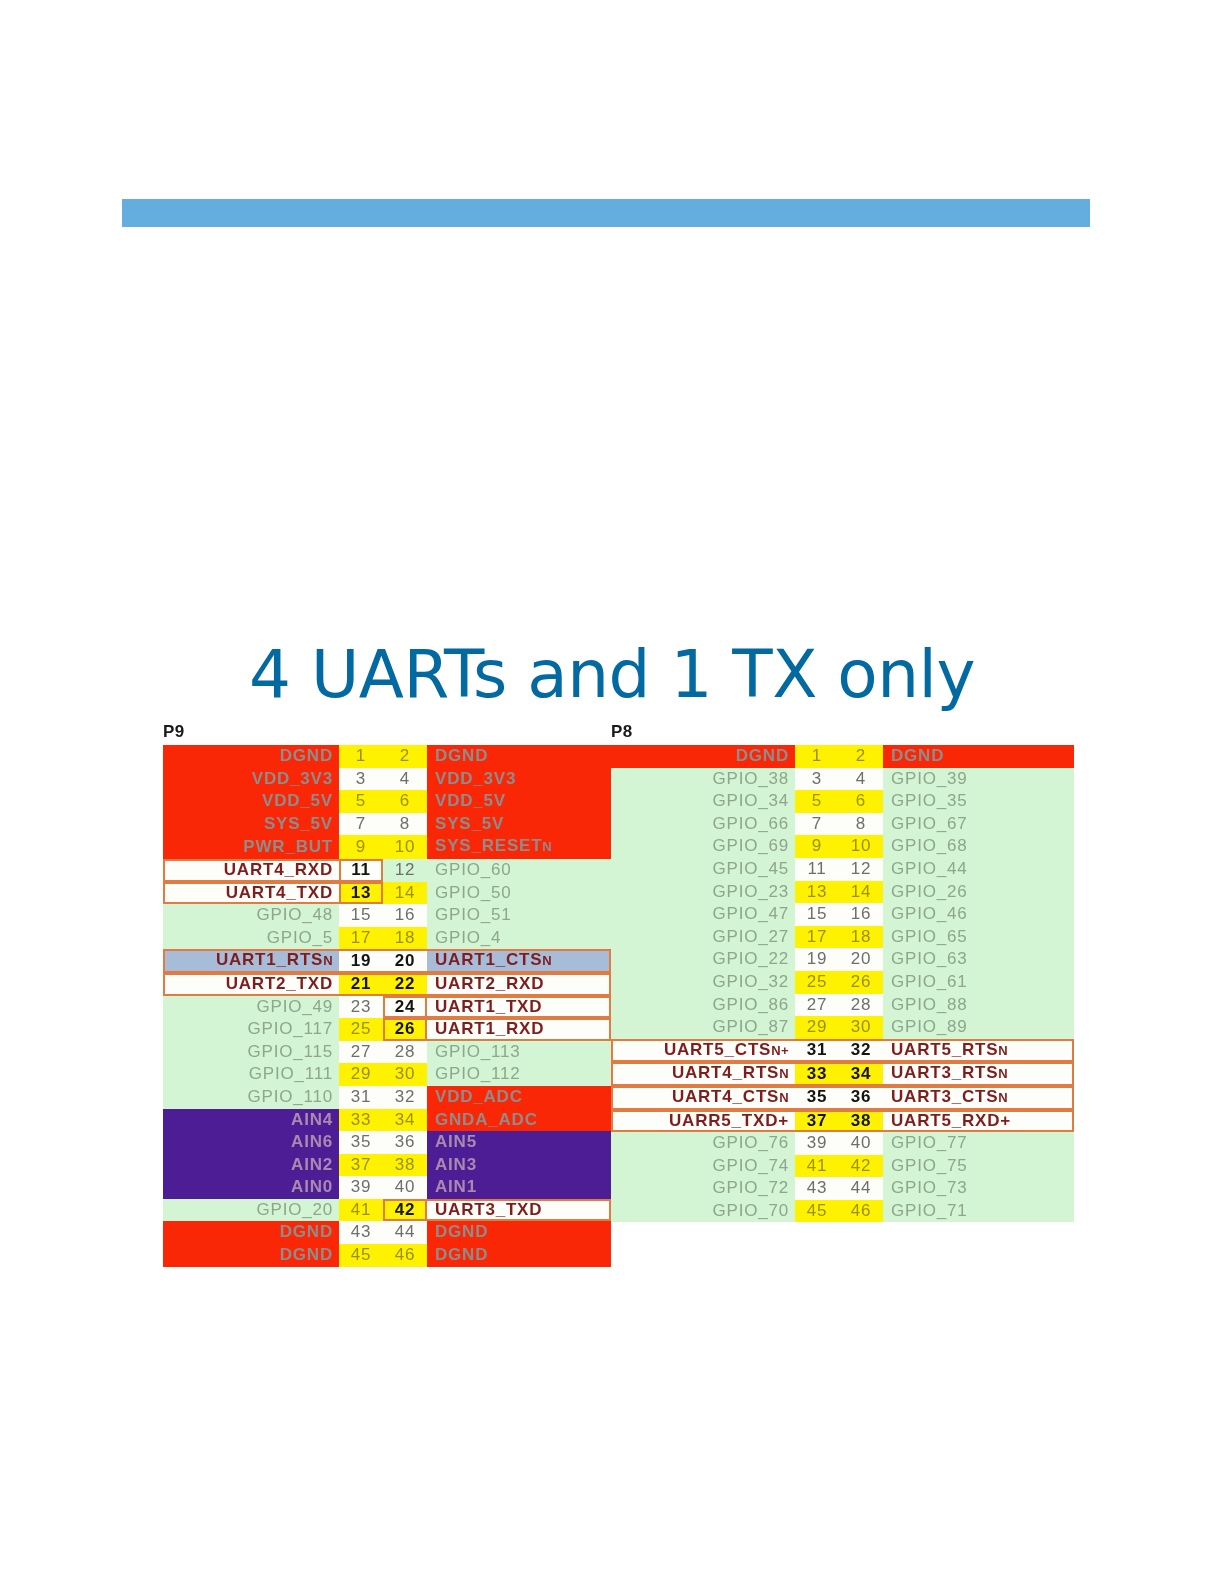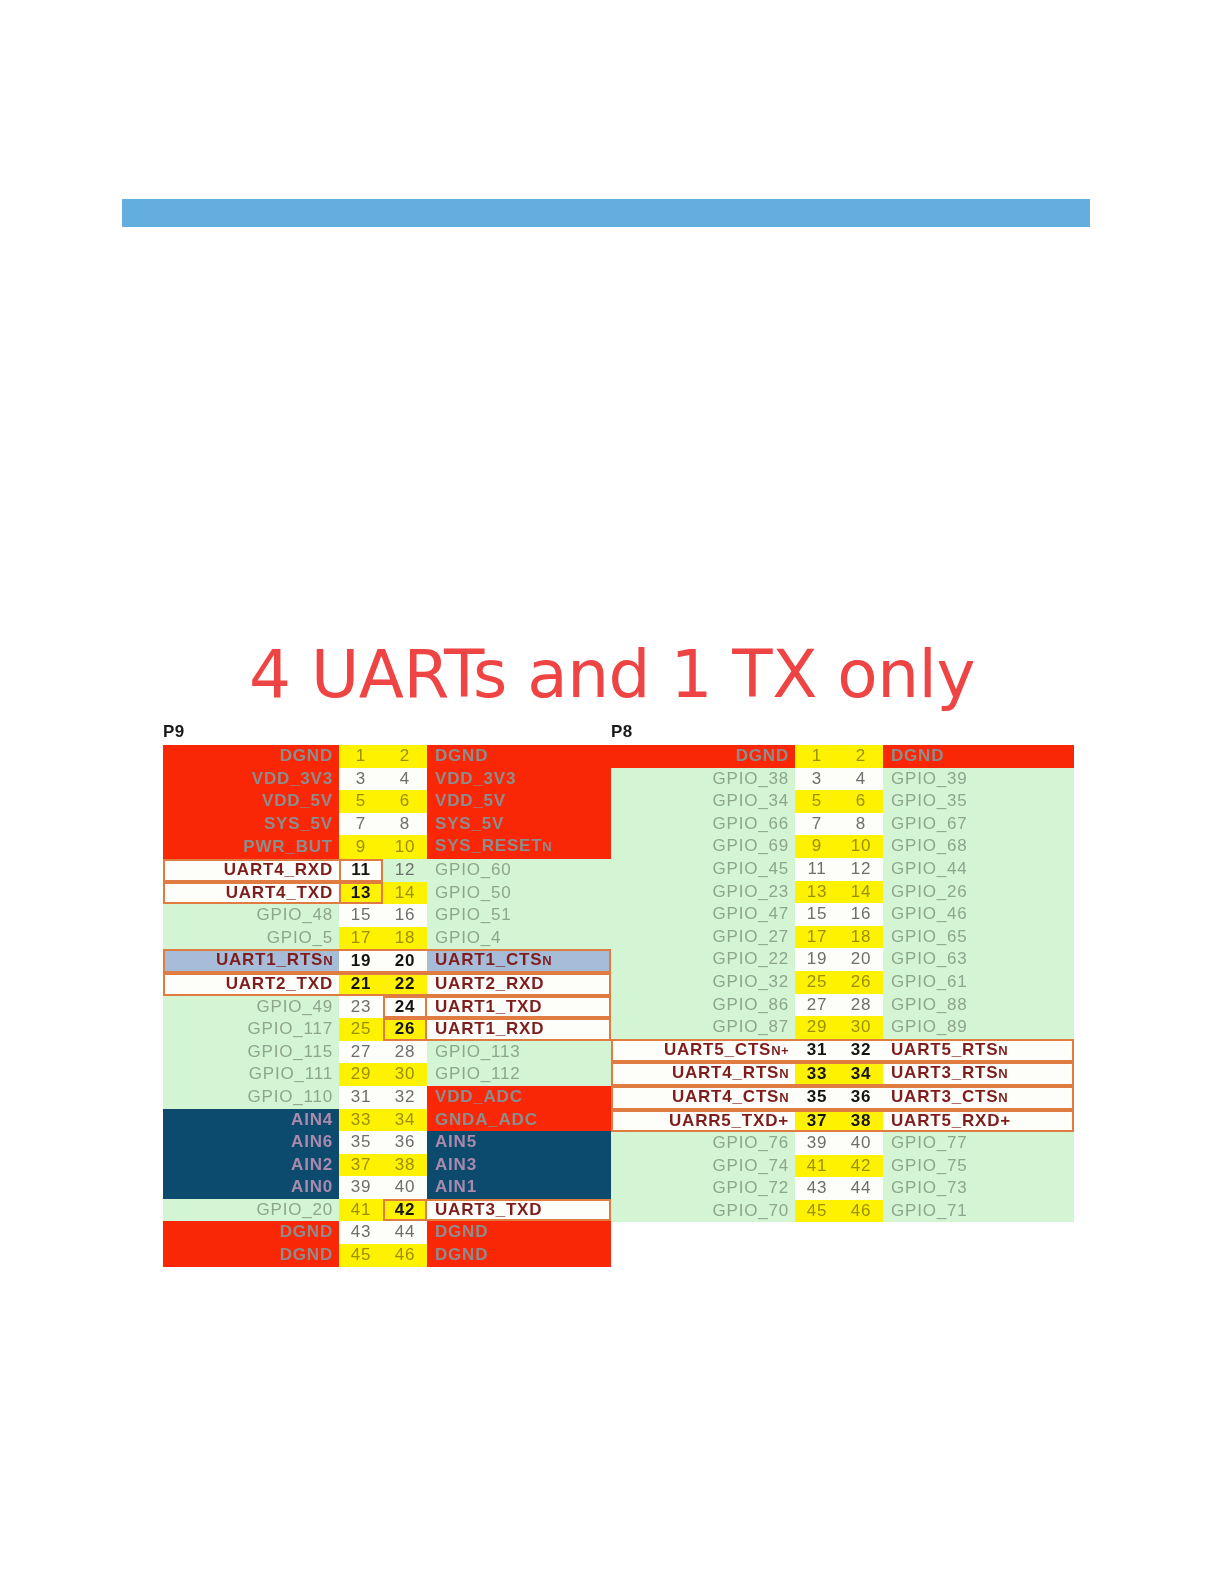--- a/index.html
+++ b/index.html
@@ -26,21 +26,21 @@
 
   #slide-title {
     position: absolute;
     left: 0;
     top: 636px;
     width: 1224px;
     text-align: center;
     font-size: 66px;
     font-weight: 400;
     letter-spacing: -0.5px;
-    color: #ef4444;
+    color: #0369a1;
     font-family: "DejaVu Sans", sans-serif;
     white-space: nowrap;
   }
 
   .header-block {
     position: absolute;
   }
   #p9-block { left: 163px; top: 722px; }
   #p8-block { left: 611px; top: 722px; }
 
@@ -77,21 +77,21 @@
   .c-left  { width: 170px; text-align: right;  padding-right: 6px !important; }
   .c-num   { width: 44px;  text-align: center; }
   .c-right { width: 176px; text-align: left;   padding-left: 8px !important; }
 
   #p8-block .c-left  { width: 178px; }
   #p8-block .c-right { width: 183px; }
 
   
   .bg-red    { background: #fa2706; }
   .bg-green  { background: #d3f5d3; }
-  .bg-purple { background: #0c4a6e; }
+  .bg-purple { background: #4c1d95; }
   .bg-white  { background: #fdfdfa; }
   .bg-blue   { background: #a7bcd9; }
   .bg-yellow { background: #fff200; }
   .bg-none   { background: #fdfdfa; }
 
   
   .t-muted-red   { color: #8d8d8d; font-weight: bold; }
   .t-muted-green { color: #8ea58e; font-weight: normal; }
   .t-muted-purple{ color: #a98aae; font-weight: bold; }
   .t-bold-dark   { color: #7f1d1d; font-weight: bold; }

